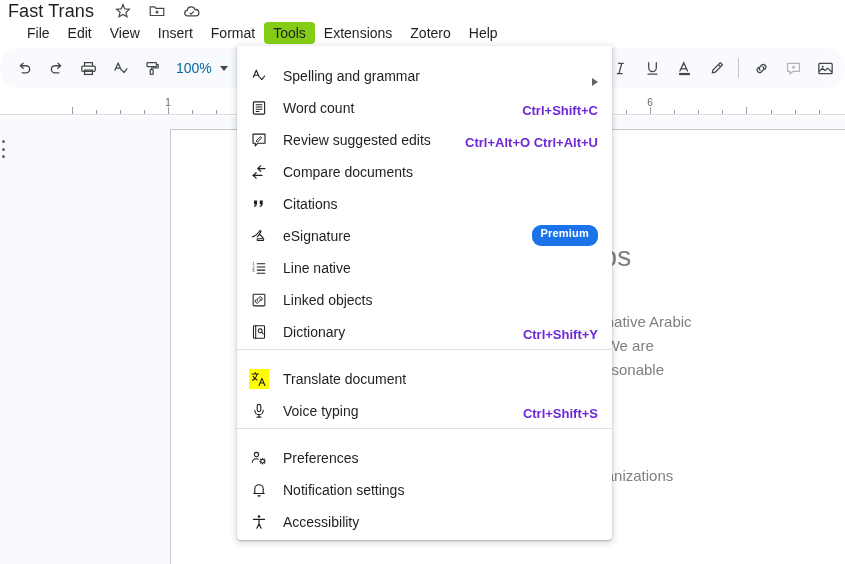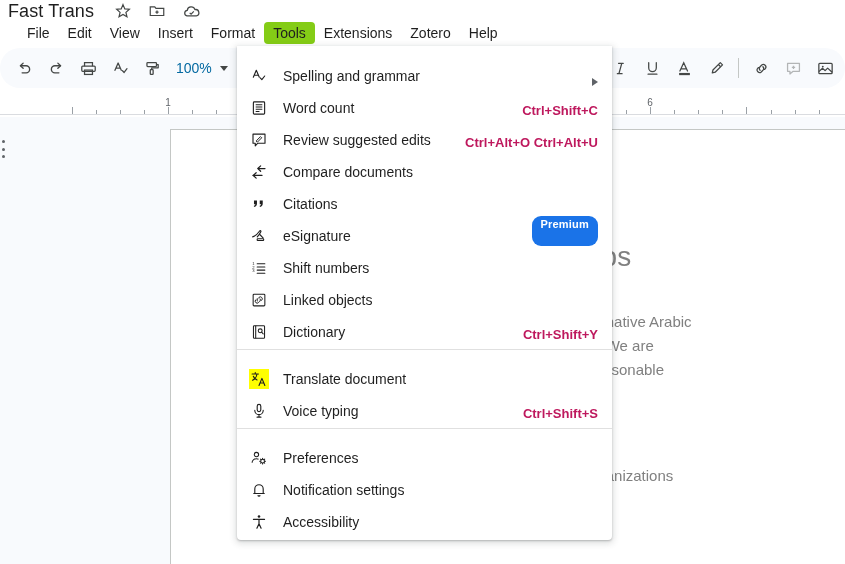--- a/index.html
+++ b/index.html
@@ -166,35 +166,35 @@
     color: #1f1f1f; margin-right: 14px;
   }
   .mi-icon svg { display: block; }
   .mi-icon.hl { background: #ffff00; }
   .mi-label {
     font-size: 14px; color: #1f1f1f;
     flex: 1 1 auto; white-space: nowrap;
     line-height: 20px;
   }
   .mi-accel {
-    font-size: 13px; color: #be185d; font-weight: 700;
+    font-size: 13px; color: #6d28d9; font-weight: 700;
     white-space: nowrap; margin-left: 14px;
   }
   .mi-arrow {
     width: 0; height: 0;
     border-top: 4px solid transparent;
     border-bottom: 4px solid transparent;
     border-left: 6px solid #5f6368;
     margin-left: 14px;
   }
   .badge {
     font-size: 11px; font-weight: 700; color: #ffffff;
     background: #1a73e8;
     border-radius: 9px;
-    padding: 2px 9px 16px;
+    padding: 2px 9px 7px;
     letter-spacing: .2px;
     line-height: 12px;
   }
   .mi-sep {
     height: 1px; background: #e0e0e0;
     margin: 7px 0;
   }
 </style>
 </head>
 <body>
@@ -450,21 +450,21 @@
       </div>
       <div class="mi">
         <span class="mi-icon">
           <svg viewBox="0 0 24 24" width="18" height="18" fill="none" stroke="currentColor" stroke-width="1.5" stroke-linecap="round">
             <path d="M9.6 6.4h10.2M9.6 10.6h10.2M9.6 14.8h10.2M9.6 19h10.2"></path>
             <text x="3" y="8.6" font-size="5.6" fill="currentColor" stroke="none" font-family="Liberation Sans, sans-serif">1</text>
             <text x="3" y="13" font-size="5.6" fill="currentColor" stroke="none" font-family="Liberation Sans, sans-serif">2</text>
             <text x="3" y="17.4" font-size="5.6" fill="currentColor" stroke="none" font-family="Liberation Sans, sans-serif">3</text>
           </svg>
         </span>
-        <span class="mi-label">Shift numbers</span>
+        <span class="mi-label">Line native</span>
       </div>
       <div class="mi">
         <span class="mi-icon">
           <svg viewBox="0 0 24 24" width="18" height="18" fill="none" stroke="currentColor" stroke-width="1.4">
             <rect x="4.2" y="4.2" width="15.6" height="15.6" rx="1.2"></rect>
             <path d="M10.2 13.9a2.6 2.6 0 0 1 0-3.6l1.7-1.7a2.6 2.6 0 0 1 3.7 3.7l-.8.8" stroke-width="1.3"></path>
             <path d="M13.1 10.1a2.6 2.6 0 0 1 0 3.6l-1.7 1.7a2.6 2.6 0 0 1-3.7-3.7l.8-.8" stroke-width="1.3"></path>
           </svg>
         </span>
         <span class="mi-label">Linked objects</span>

